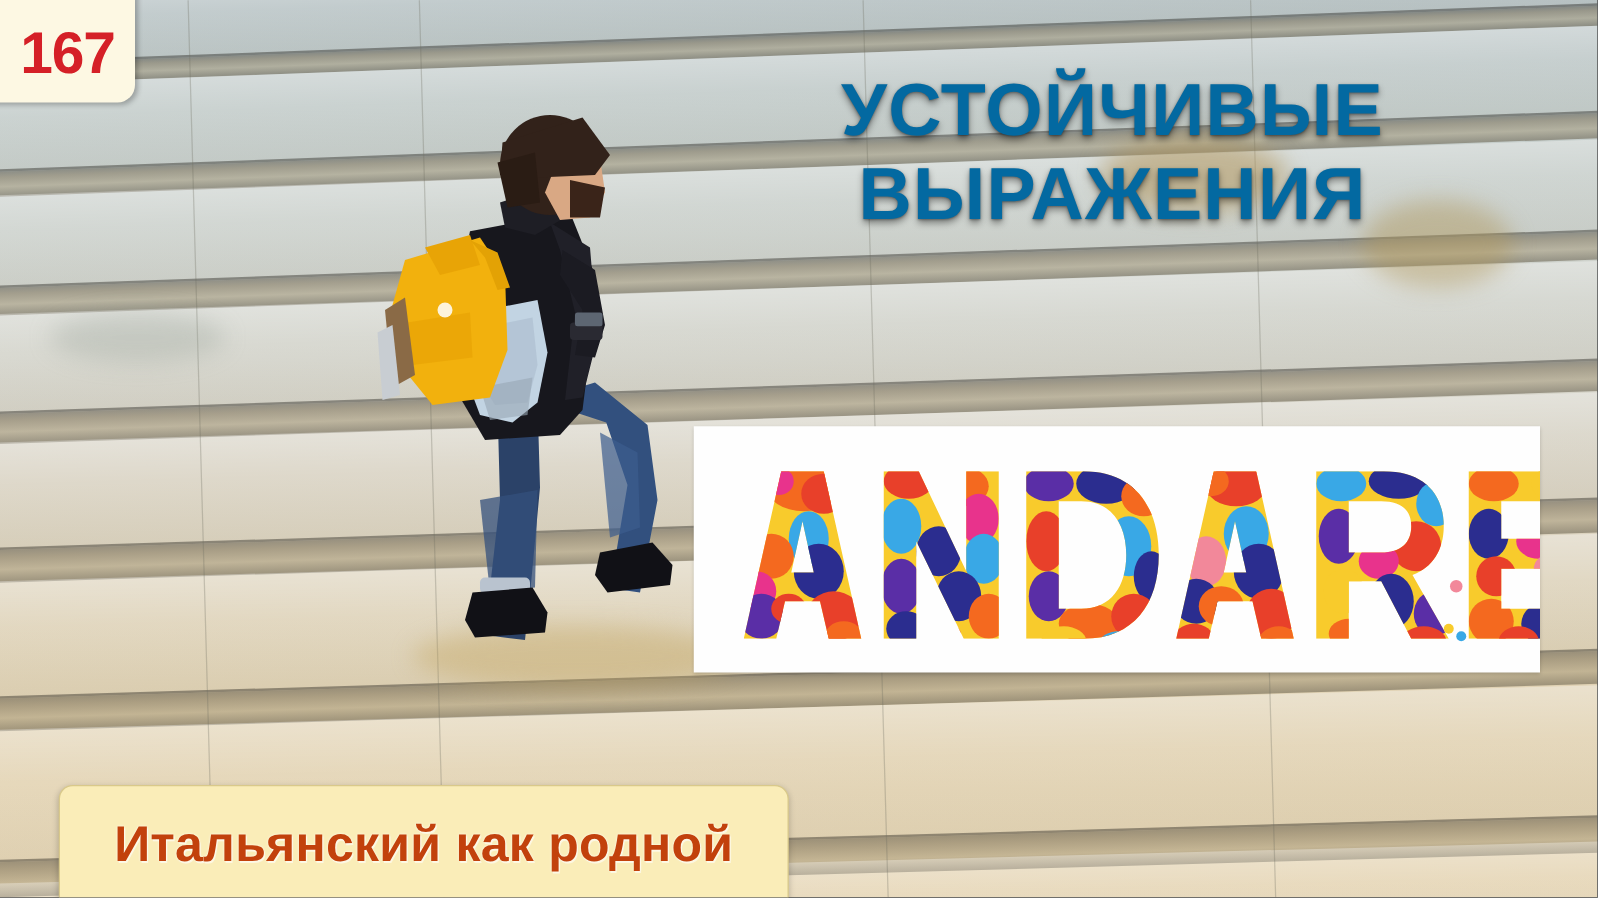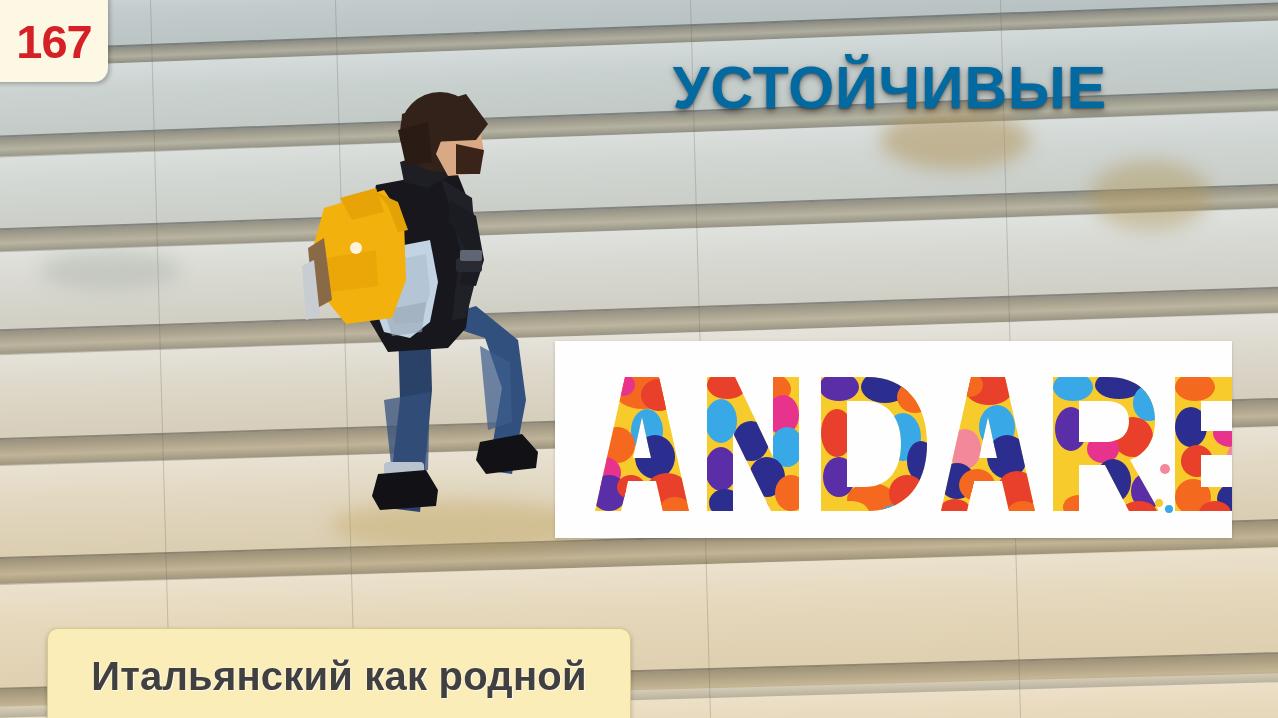--- a/index.html
+++ b/index.html
@@ -117,21 +117,21 @@
     position:absolute;left:47px;top:628px;
     width:584px;height:104px;
     background:#faedb8;
     border:1px solid #d9c98a;
     border-radius:11px;
     box-shadow:0 2px 5px rgba(0,0,0,.22);
     display:flex;align-items:center;justify-content:center;
     box-sizing:border-box;
   }
   #banner .txt{
-    color:#404040;
+    color:#c2410c;
     font-size:40px;
     font-weight:bold;
     letter-spacing:.2px;
     margin-top:-8px;
     text-shadow:0 0 2px rgba(255,255,255,.9),1px 1px 0 rgba(255,255,255,.55);
     font-family:"Liberation Sans",sans-serif;
   }
 </style>
 </head>
 <body>
@@ -233,20 +233,21 @@
       <path d="M118 60 L148 52 L152 92 L126 96 Z" fill="#2a1c14"></path>
     </svg>
   </div>
 
   <div id="badge">
     <span class="num">167</span>
   </div>
 
   <div id="headline">
     <div class="l1">УСТОЙЧИВЫЕ</div>
+    <div class="l2">ВЫРАЖЕНИЯ</div>
   </div>
 
   <div id="andare-panel">
     <svg id="andare-svg" viewBox="0 0 677 197" preserveAspectRatio="none">
       <defs>
 
         <clipPath id="clipANDARE">
 
           <path d="M40 170 L70 36 L104 36 L134 170 L108 170 L101 140 L73 140 L66 170 Z M78 117 L96 117 L87 76 Z"></path>
 

